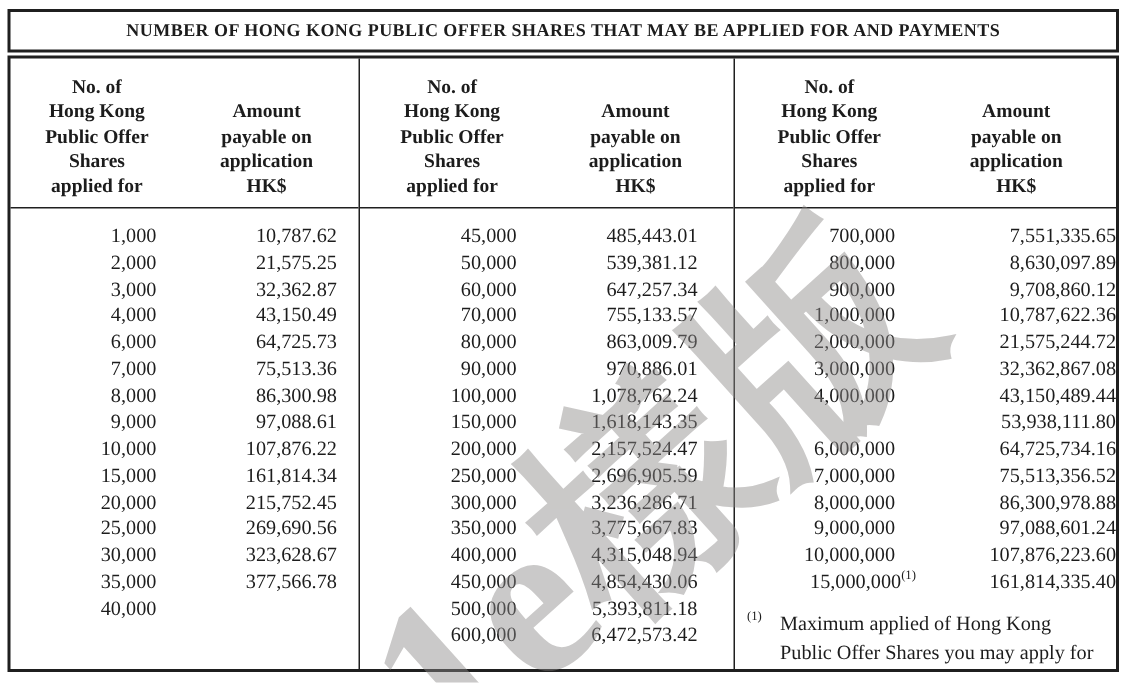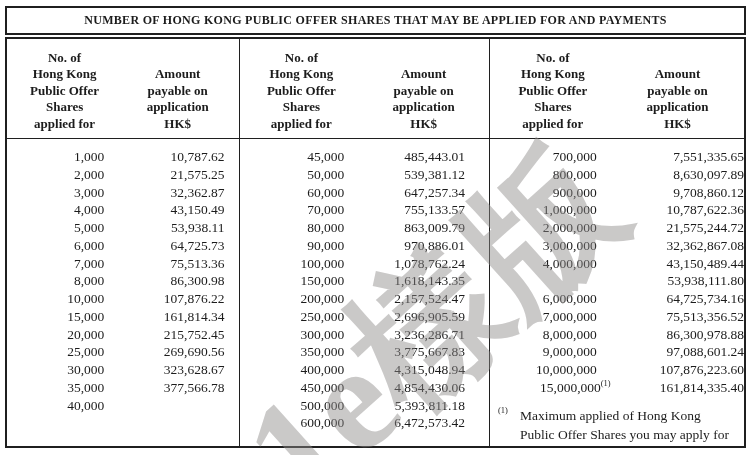--- a/index.html
+++ b/index.html
@@ -80,34 +80,34 @@
           </div>
           <div class="row">
             <span class="cell shares">3,000</span>
             <span class="cell amount">32,362.87</span>
           </div>
           <div class="row">
             <span class="cell shares">4,000</span>
             <span class="cell amount">43,150.49</span>
           </div>
           <div class="row">
-            <span class="cell shares">5,000</span>
-            <span class="cell amount">53,938.11</span>
-          </div>
-          <div class="row">
             <span class="cell shares">6,000</span>
             <span class="cell amount">64,725.73</span>
           </div>
           <div class="row">
             <span class="cell shares">7,000</span>
             <span class="cell amount">75,513.36</span>
           </div>
           <div class="row">
             <span class="cell shares">8,000</span>
             <span class="cell amount">86,300.98</span>
+          </div>
+          <div class="row">
+            <span class="cell shares">9,000</span>
+            <span class="cell amount">97,088.61</span>
           </div>
           <div class="row">
             <span class="cell shares">10,000</span>
             <span class="cell amount">107,876.22</span>
           </div>
           <div class="row">
             <span class="cell shares">15,000</span>
             <span class="cell amount">161,814.34</span>
           </div>
           <div class="row">

